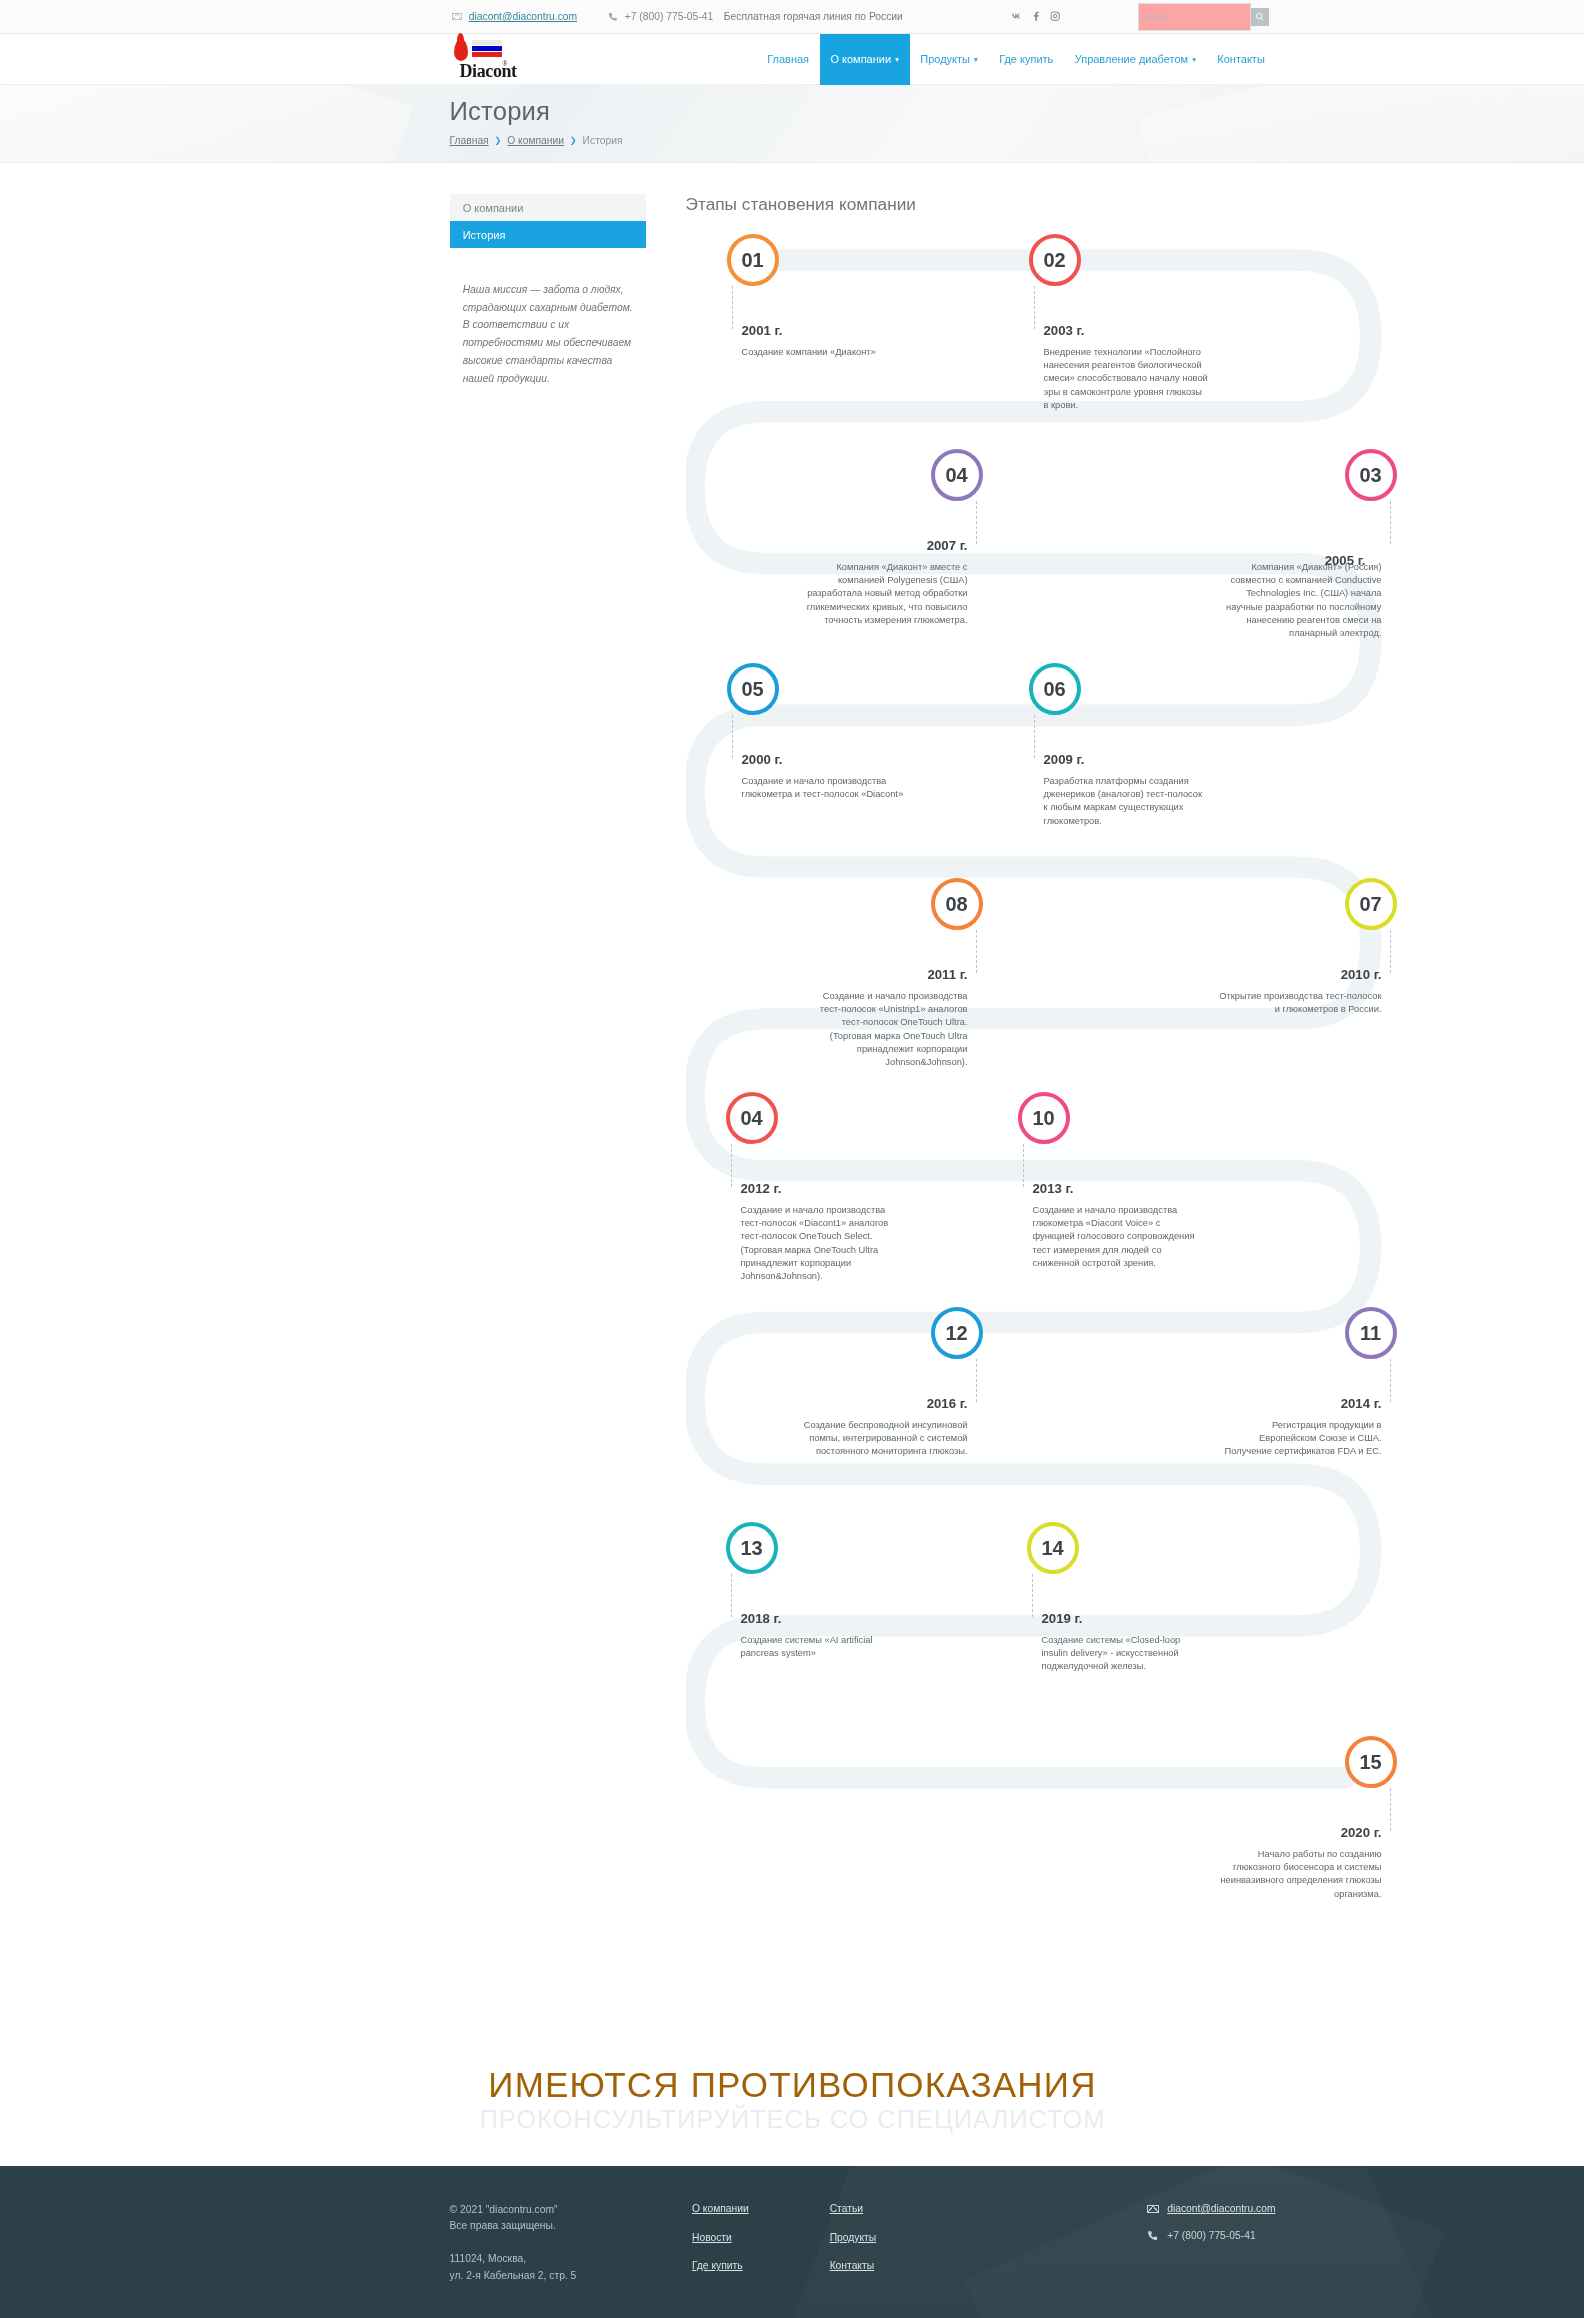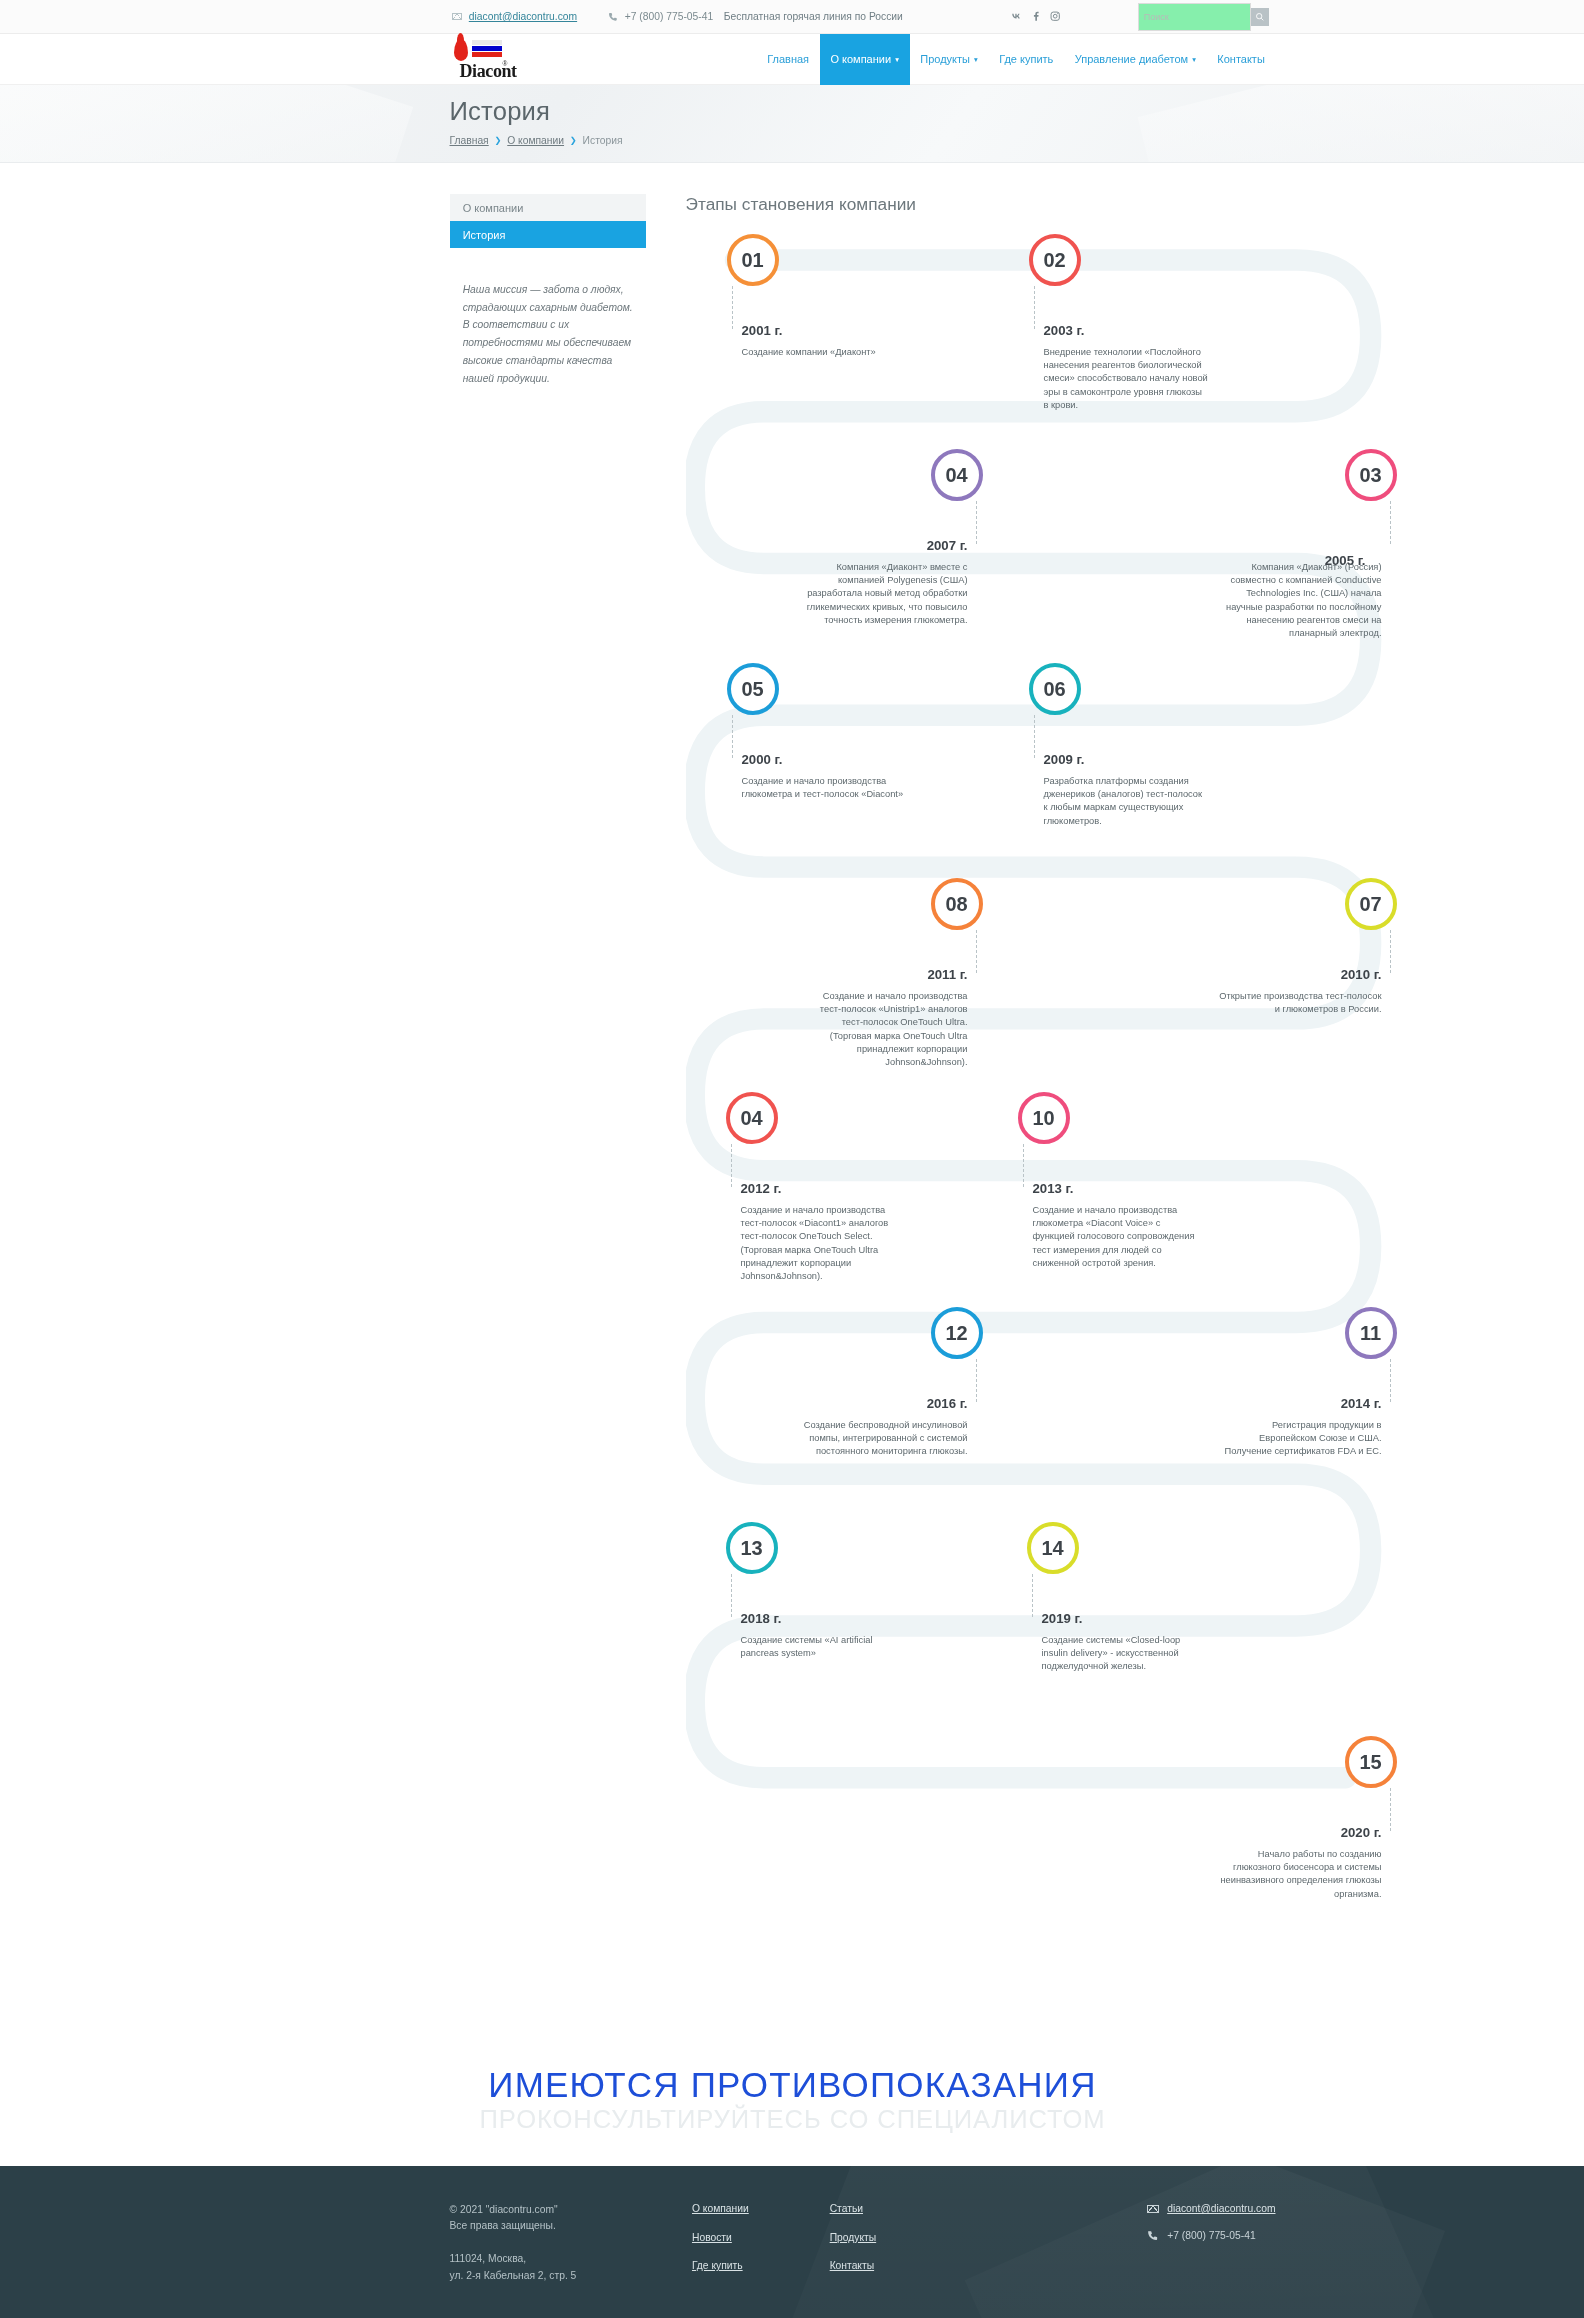--- a/index.html
+++ b/index.html
@@ -39,21 +39,21 @@
   }
   .icon-phone-sm { width: 10px; height: 10px; color: #9aa9ae; display: inline-block; }
   .socials { display: flex; align-items: center; gap: 7.4px; margin-left: 107px; }
   .soc {
     width: 12.4px; height: 12.4px; display: flex; align-items: center; justify-content: center;
     color: #7d8b90; font-size: 10px; font-weight: bold;
   }
   .soc svg { display:block; }
   .search-wrap { margin-left: 76px; display: flex; align-items: center; }
   .search-input {
-    width: 113px; height: 28px; border: 0.8px solid #dcdcdc; background: #86efac;
+    width: 113px; height: 28px; border: 0.8px solid #dcdcdc; background: #fca5a5;
     font-size: 9px; padding: 0 5px; color: #666; outline: none;
     font-family: "Liberation Sans", sans-serif;
   }
   .search-input::placeholder { color: #b9b9b9; }
   .search-btn {
     width: 18px; height: 18px; background: #b9c2c6; border: none; cursor: pointer;
     display: flex; align-items: center; justify-content: center; color: #fff;
   }
 
   
@@ -154,21 +154,21 @@
   }
   .node.left .desc { left: 15px; text-align: left; }
   .node.right .desc { right: 15px; text-align: right; }
 
   
   .disclaimer {
     width: 1585px; text-align: center; padding-top: 15px; padding-bottom: 33px;
     background: #fff;
   }
   .disc1 {
-    font-size: 35px; font-weight: 300; color: #1d4ed8; letter-spacing: 1.2px; line-height: 1;
+    font-size: 35px; font-weight: 300; color: #a16207; letter-spacing: 1.2px; line-height: 1;
   }
   .disc2 {
     font-size: 25.6px; font-weight: 300; color: #e8ecee; letter-spacing: 0.9px; margin-top: 5px; line-height: 1;
   }
 
   
   .footer {
     background: #2c4048; color: #c5d0d4; position: relative; overflow: hidden;
     padding-top: 36px; padding-bottom: 36px; min-height: 191px;
   }

